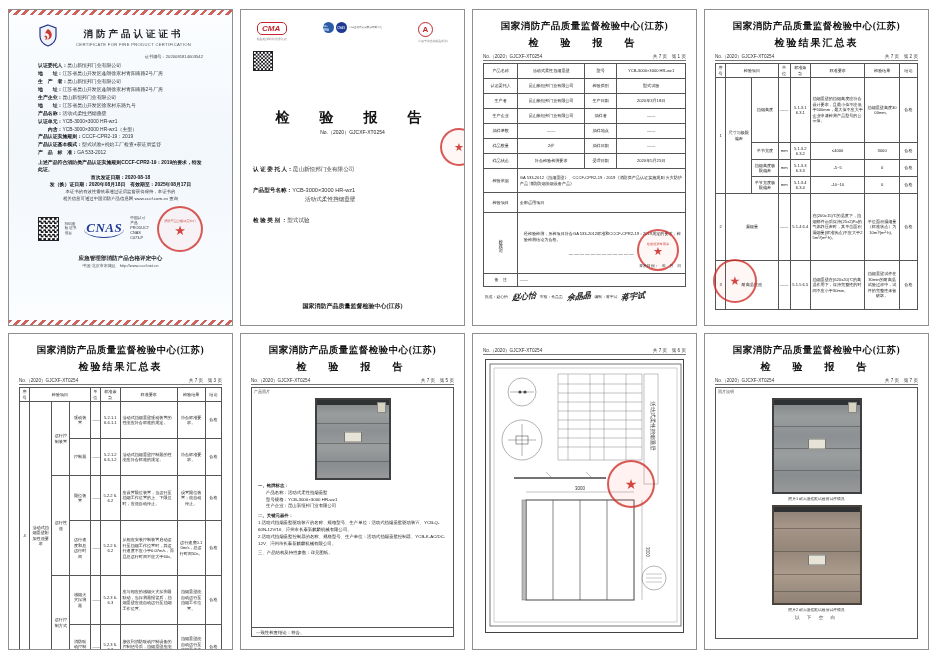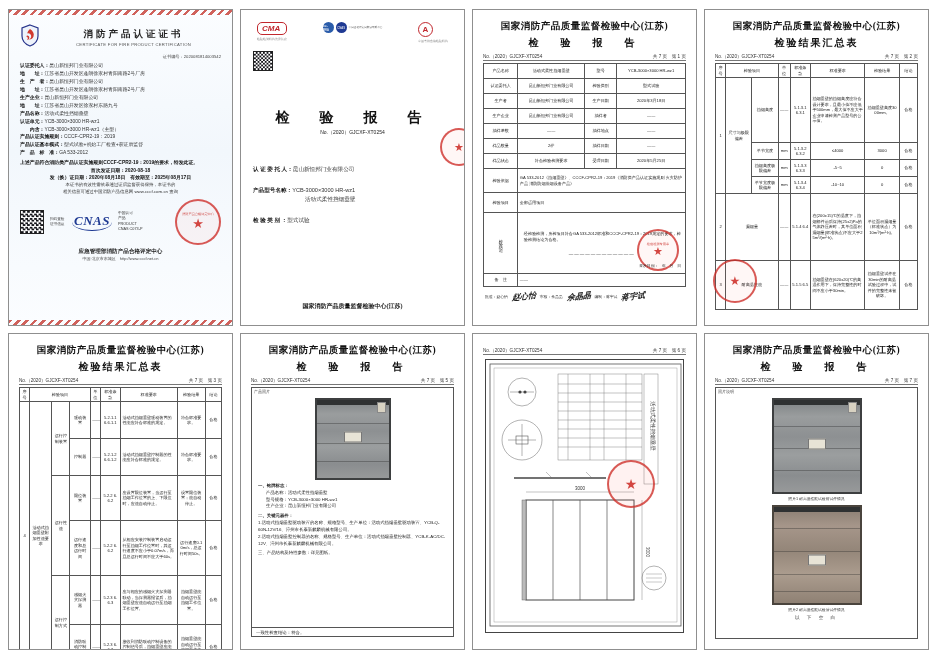--- a/index.html
+++ b/index.html
@@ -7,21 +7,21 @@
   .grid{display:grid;grid-template-columns:repeat(4,225px);grid-template-rows:repeat(2,317px);gap:7px;padding:9px 8px;}
   .doc{position:relative;background:#fff;border:1px solid #8f8f8f;box-sizing:border-box;overflow:hidden;}
   .tiny{font-size:4px;color:#444;}
   .center{text-align:center;}
   .bold{font-weight:bold;}
   
   .org-title{font-family:"Liberation Serif",serif;font-weight:bold;font-size:9.5px;text-align:center;margin:10px 4px 0;letter-spacing:.5px;color:#111;}
   .report-title{font-family:"Liberation Serif",serif;font-weight:bold;font-size:10px;letter-spacing:6px;text-align:center;margin:3px 0 4px;color:#111;}
   .no-row{display:flex;justify-content:space-between;font-size:4.6px;color:#333;margin:0 10px 2px;border-bottom:.5px solid #777;padding-bottom:1px;}
   
-  .cert{background:linear-gradient(180deg,#fbfdff 0%,#f2f7fc 45%,#fbfdff 100%);padding:10px 11px 4px;}
+  .cert{background:linear-gradient(180deg,#fbfdff 0%,#f2f7fc 45%,#fbfdff 100%);padding:10px 29px 4px;}
   .zig{position:absolute;left:0;right:0;height:5px;background:repeating-linear-gradient(135deg,#c53b33 0 2.5px,rgba(255,255,255,0) 2.5px 6px);opacity:.8;}
   .zig.top{top:0}.zig.bottom{bottom:0}
   .cert-head{display:flex;align-items:center;gap:6px;margin-top:4px;}
   .cert-titles{flex:1;text-align:center;}
   .cert-titles h1{font-family:"Liberation Serif",serif;font-size:9.5px;margin:0;letter-spacing:3px;color:#222;}
   .cert-en{font-size:4.2px;color:#555;letter-spacing:.3px;margin-top:1px;}
   .certno{text-align:right;font-size:4.2px;color:#444;margin:3px 0 3px;}
   .frow{display:flex;font-size:4.9px;line-height:1.62;}
   .frow b{color:#111;white-space:pre;}
   .frow span{color:#333;}

